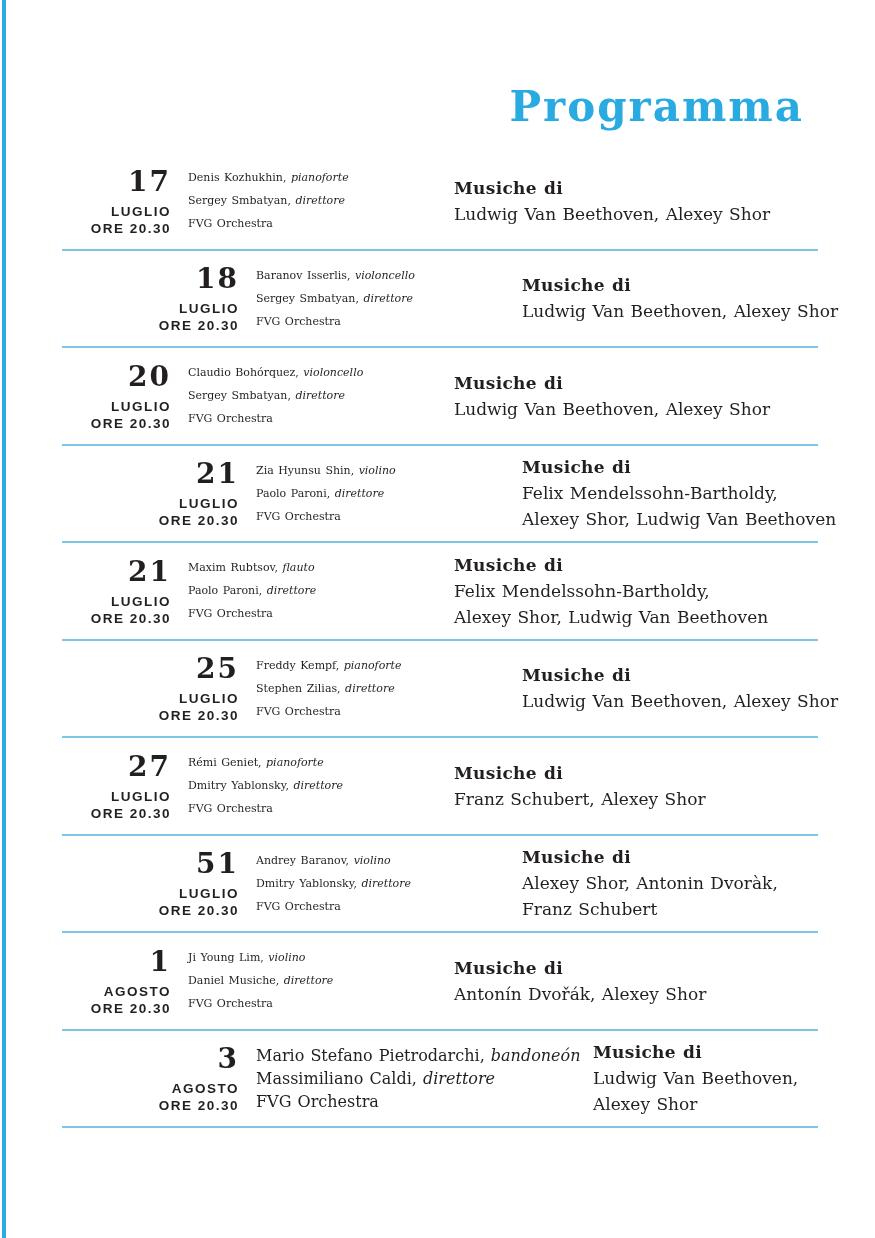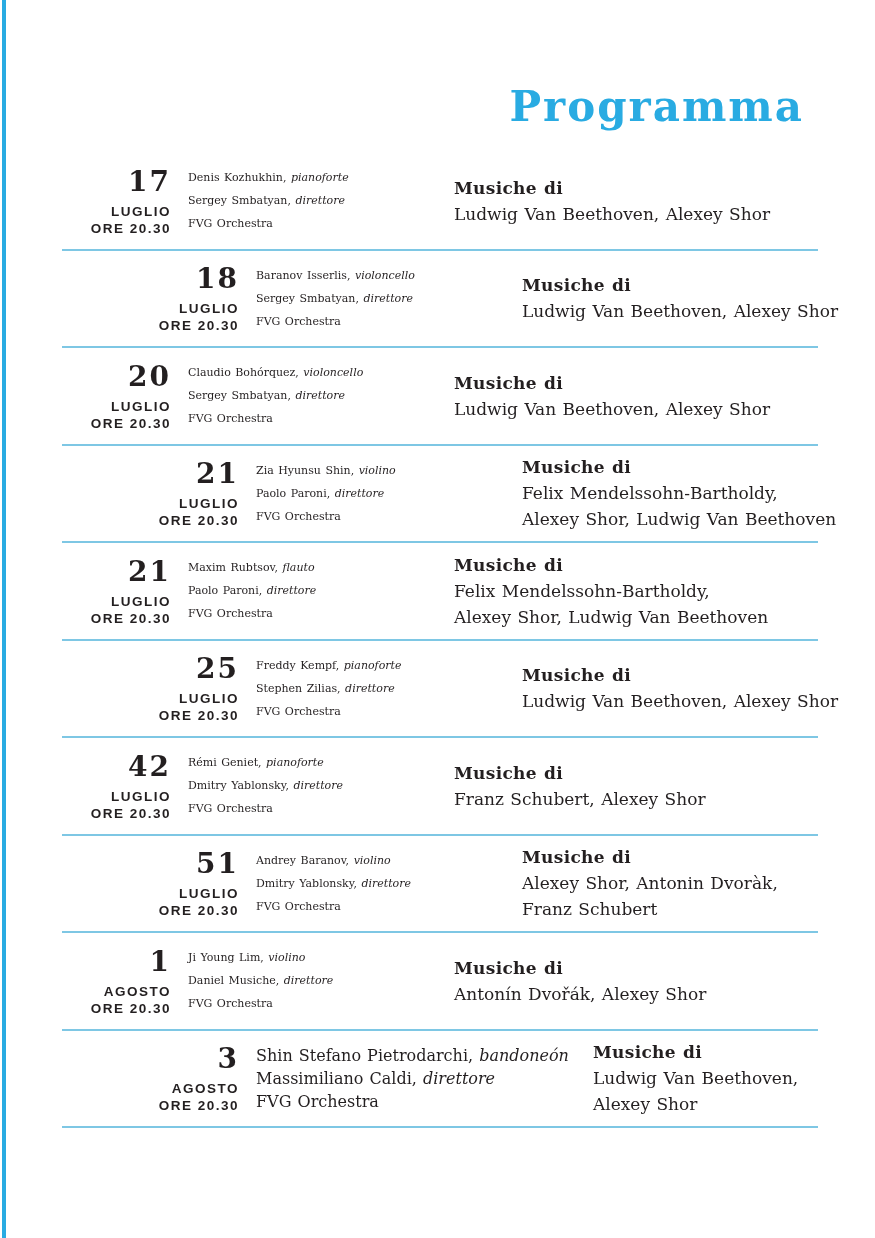--- a/index.html
+++ b/index.html
@@ -137,21 +137,21 @@
           <div class="perf-line"><span>Stephen Zilias,</span> <span class="perf-role">direttore</span></div>
           <div class="perf-line"><span>FVG Orchestra</span></div>
         </div>
     <div class="musiche-col">
       <div class="musiche-label">Musiche di</div>
     <div class="composer-line">Ludwig Van Beethoven, Alexey Shor</div>
         </div>
   </section>
       <section class="row">
     <div class="date-col">
-      <div class="day">42</div>
+      <div class="day">27</div>
       <div class="month">LUGLIO</div>
       <div class="time">ORE 20.30</div>
     </div>
     <div class="perf-col">
           <div class="perf-line"><span>Rémi Geniet,</span> <span class="perf-role">pianoforte</span></div>
           <div class="perf-line"><span>Dmitry Yablonsky,</span> <span class="perf-role">direttore</span></div>
           <div class="perf-line"><span>FVG Orchestra</span></div>
         </div>
     <div class="musiche-col">
       <div class="musiche-label">Musiche di</div>
@@ -191,21 +191,21 @@
     <div class="composer-line">Antonín Dvořák, Alexey Shor</div>
         </div>
   </section>
       <section class="row alt wide">
     <div class="date-col">
       <div class="day">3</div>
       <div class="month">AGOSTO</div>
       <div class="time">ORE 20.30</div>
     </div>
     <div class="perf-col">
-          <div class="perf-line"><span>Shin Stefano Pietrodarchi,</span> <span class="perf-role">bandoneón</span></div>
+          <div class="perf-line"><span>Mario Stefano Pietrodarchi,</span> <span class="perf-role">bandoneón</span></div>
           <div class="perf-line"><span>Massimiliano Caldi,</span> <span class="perf-role">direttore</span></div>
           <div class="perf-line"><span>FVG Orchestra</span></div>
         </div>
     <div class="musiche-col">
       <div class="musiche-label">Musiche di</div>
     <div class="composer-line">Ludwig Van Beethoven,</div>
           <div class="composer-line">Alexey Shor</div>
         </div>
   </section>
     </div>

